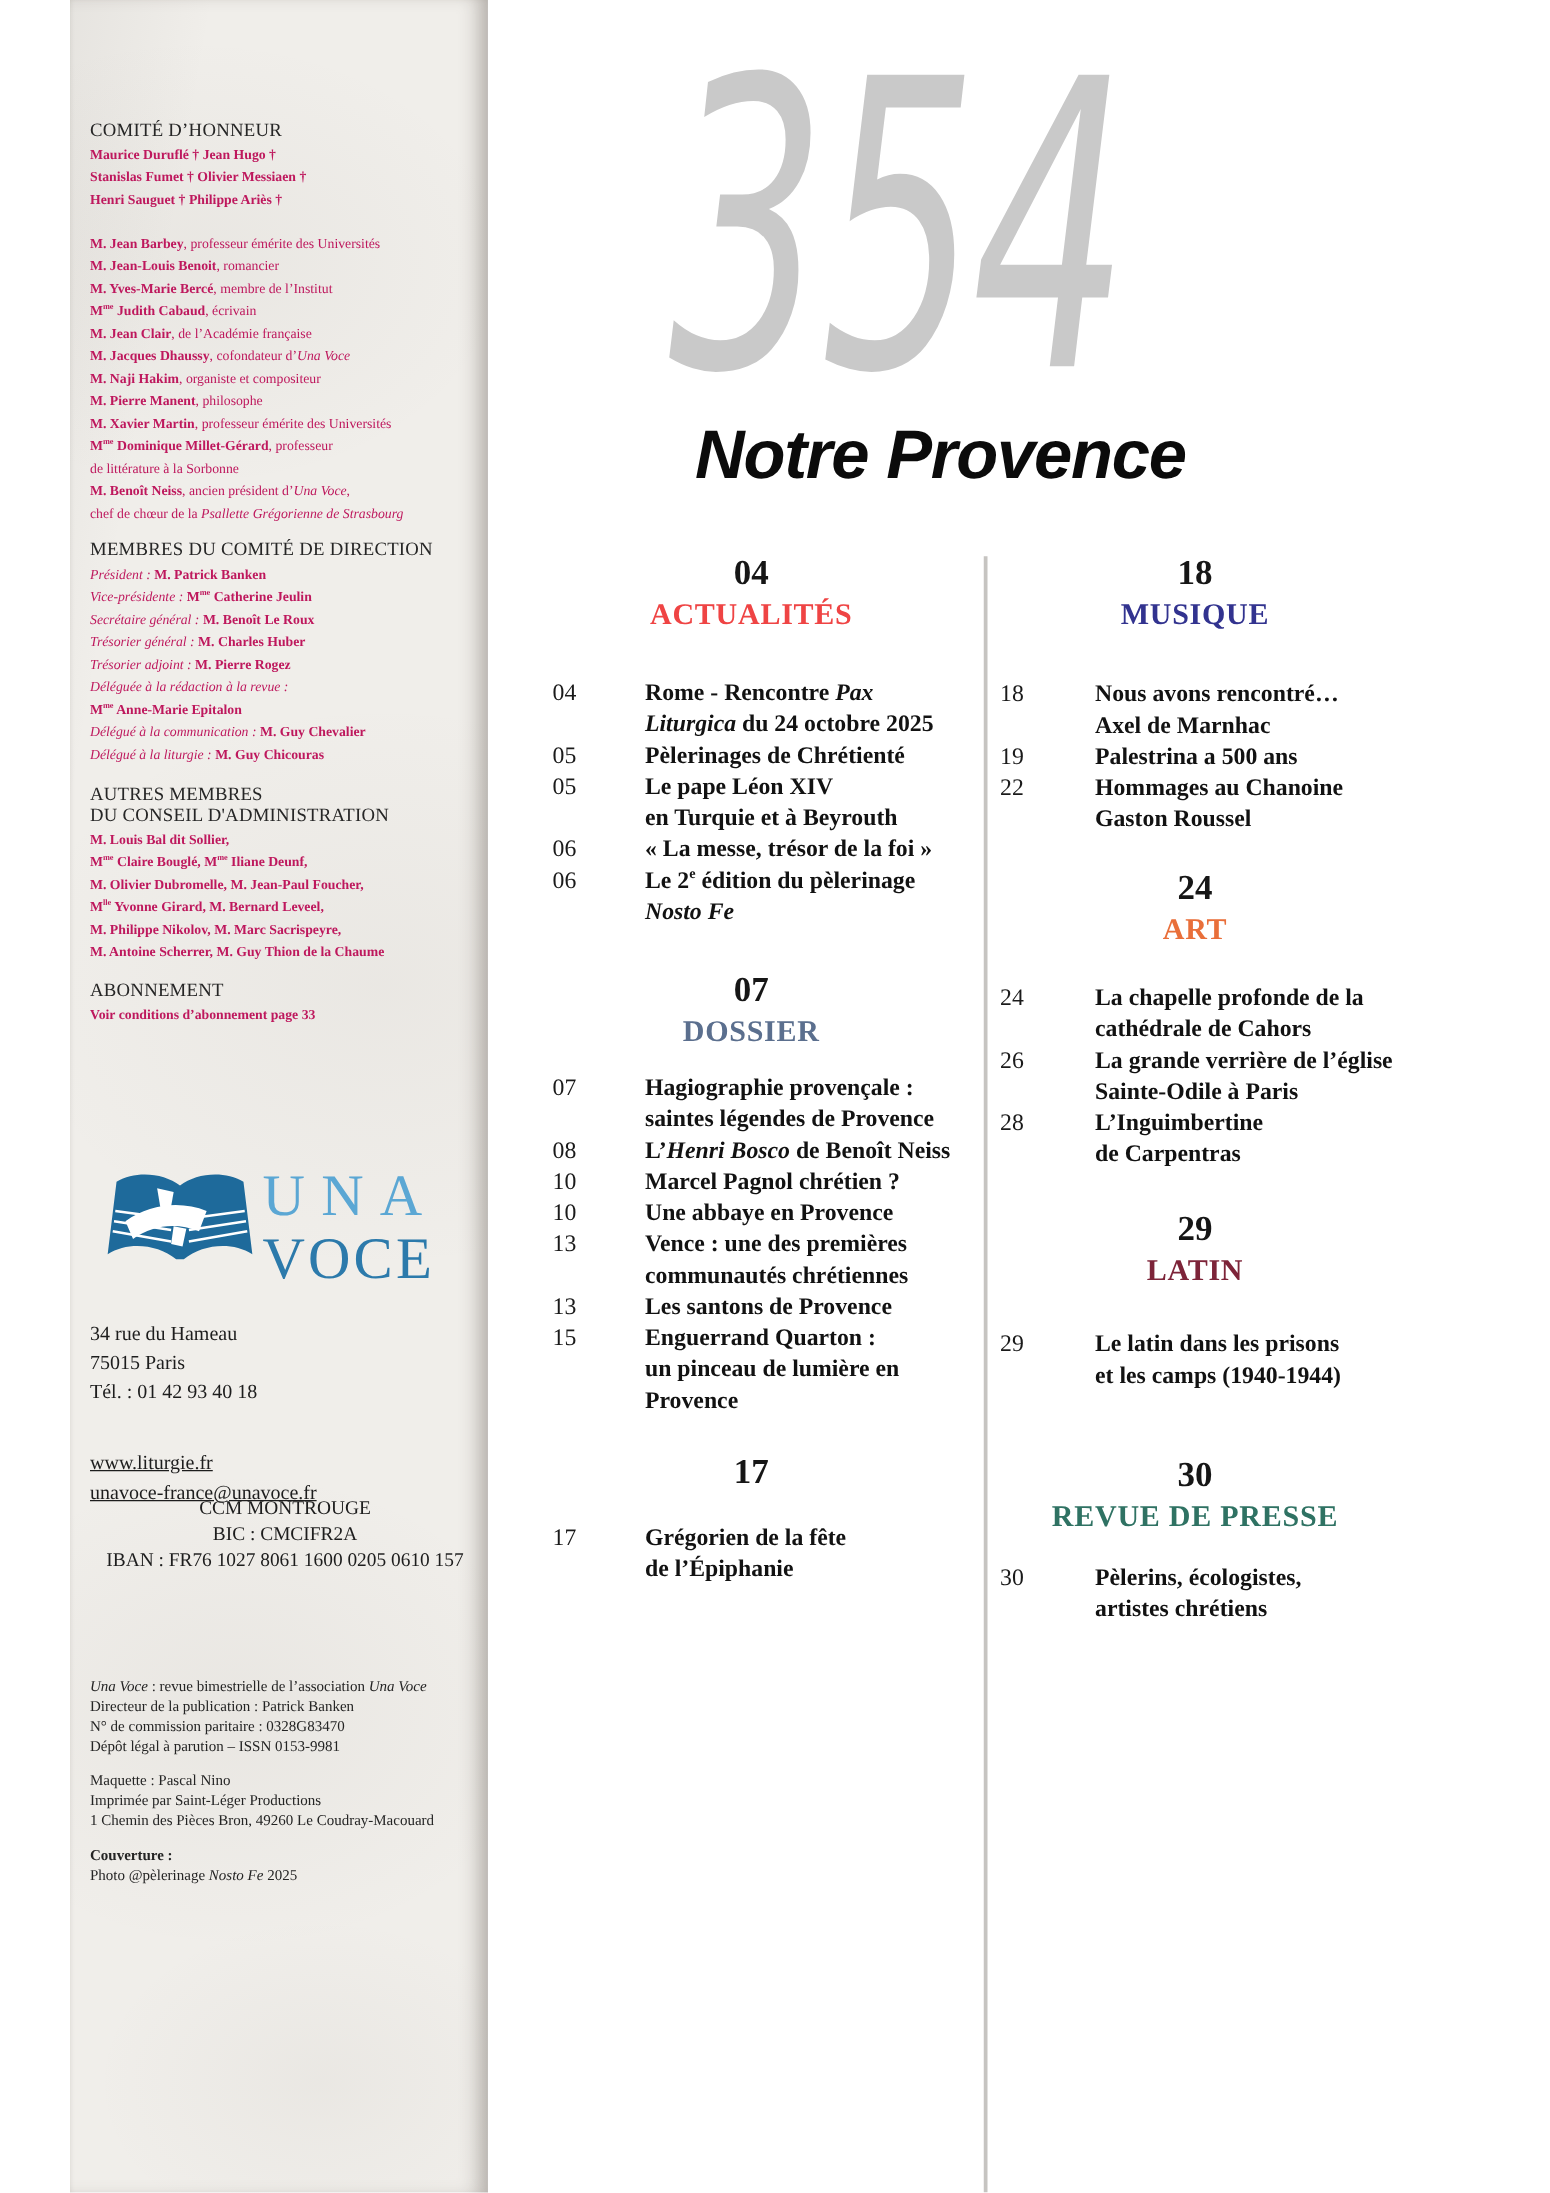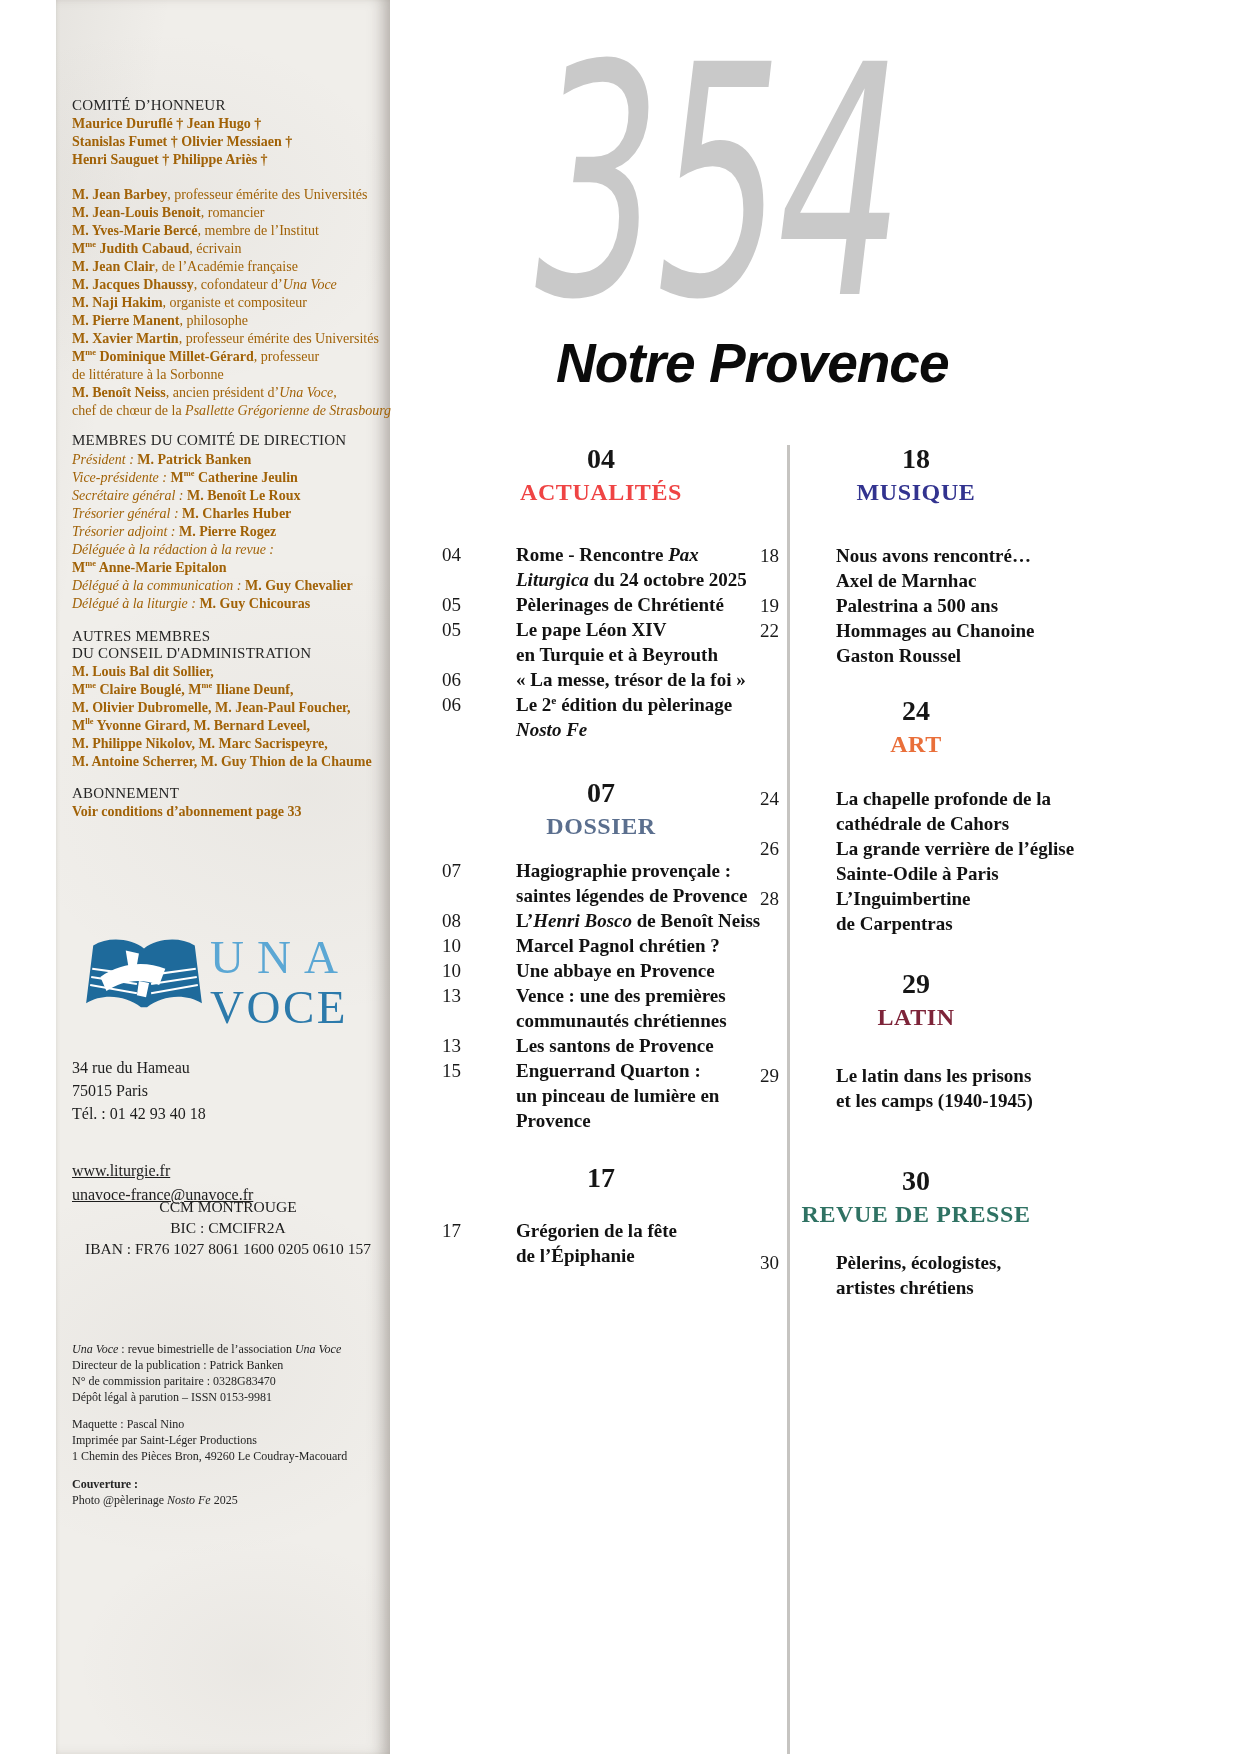--- a/index.html
+++ b/index.html
@@ -23,21 +23,21 @@
   }
 
   .tline{white-space:nowrap;}
   .sb{font-weight:700;}
   .si{font-style:italic;}
   .ssup{vertical-align:super;font-size:60%;line-height:0;}
 
   
   .lp-block{position:absolute;left:72px;width:312px;}
   .lp-heading .tline{font-size:15px;line-height:17px;letter-spacing:0.2px;color:#262626;}
-  .lp-body .tline{font-size:14px;line-height:18px;color:#a16207;}
+  .lp-body .tline{font-size:11px;line-height:18px;color:#be185d;}
   #lp-address .tline{font-size:16px;line-height:23px;}
   #lp-links .tline{font-size:16px;line-height:23.5px;text-decoration:underline;cursor:pointer;}
   #lp-bank .tline{font-size:15.5px;line-height:21px;}
   .lp-fine .tline{font-size:12px;line-height:16px;color:#242424;}
 
   
   #logo{position:absolute;left:78px;top:932px;display:flex;gap:0;align-items:flex-start;}
   #logo svg{width:132px;height:102px;display:block;}
   #logo-text{font-size:47px;line-height:50px;}
   #logo-una{letter-spacing:13px;display:block;}
@@ -53,21 +53,21 @@
   #issue-title{
     position:absolute;left:556px;top:331px;z-index:2;
     font-family:"Liberation Sans",sans-serif;font-weight:700;font-style:italic;
     font-size:55px;letter-spacing:-1px;color:#0b0b0b;white-space:nowrap;
   }
 
   
   #divider{position:absolute;left:787px;top:445px;width:3px;height:1309px;background:#c6c4c1;}
   .toc-col{position:absolute;top:443px;}
   #toc-col-left{left:442px;width:318px;}
-  #toc-col-right{left:760px;width:312px;}
+  #toc-col-right{left:800px;width:312px;}
   .toc-page{font-size:28px;line-height:32px;font-weight:700;text-align:center;color:#161616;}
   .toc-title{font-size:24px;line-height:30px;font-weight:700;text-align:center;letter-spacing:0.6px;margin-top:2px;white-space:nowrap;}
   .toc-item{display:flex;}
   .toc-item-num{flex:0 0 74px;font-size:19px;line-height:25px;color:#1a1a1a;}
   #toc-col-right .toc-item-num{flex-basis:76px;}
   .toc-item-text .tline{font-size:19px;line-height:25px;font-weight:700;color:#121212;}
 </style>
 </head>
 <body>
 
@@ -344,21 +344,21 @@
       </div>
       <div class="toc-header" style="margin-top: 32px;">
         <div class="toc-page">29</div>
         <div class="toc-title" style="color: rgb(125, 36, 57);">LATIN</div>
       </div>
       <div style="margin-top: 31px;">
         <div class="toc-item">
           <div class="toc-item-num">29</div>
           <div class="toc-item-text">
             <div class="tline"><span class="">Le latin dans les prisons</span></div>
-            <div class="tline"><span class="">et les camps (1940-1945)</span></div>
+            <div class="tline"><span class="">et les camps (1940-1944)</span></div>
           </div>
         </div>
       </div>
       <div class="toc-header" style="margin-top: 52px;">
         <div class="toc-page">30</div>
         <div class="toc-title" style="color: rgb(47, 114, 99);">REVUE DE PRESSE</div>
       </div>
       <div style="margin-top: 21px;">
         <div class="toc-item">
           <div class="toc-item-num">30</div>

